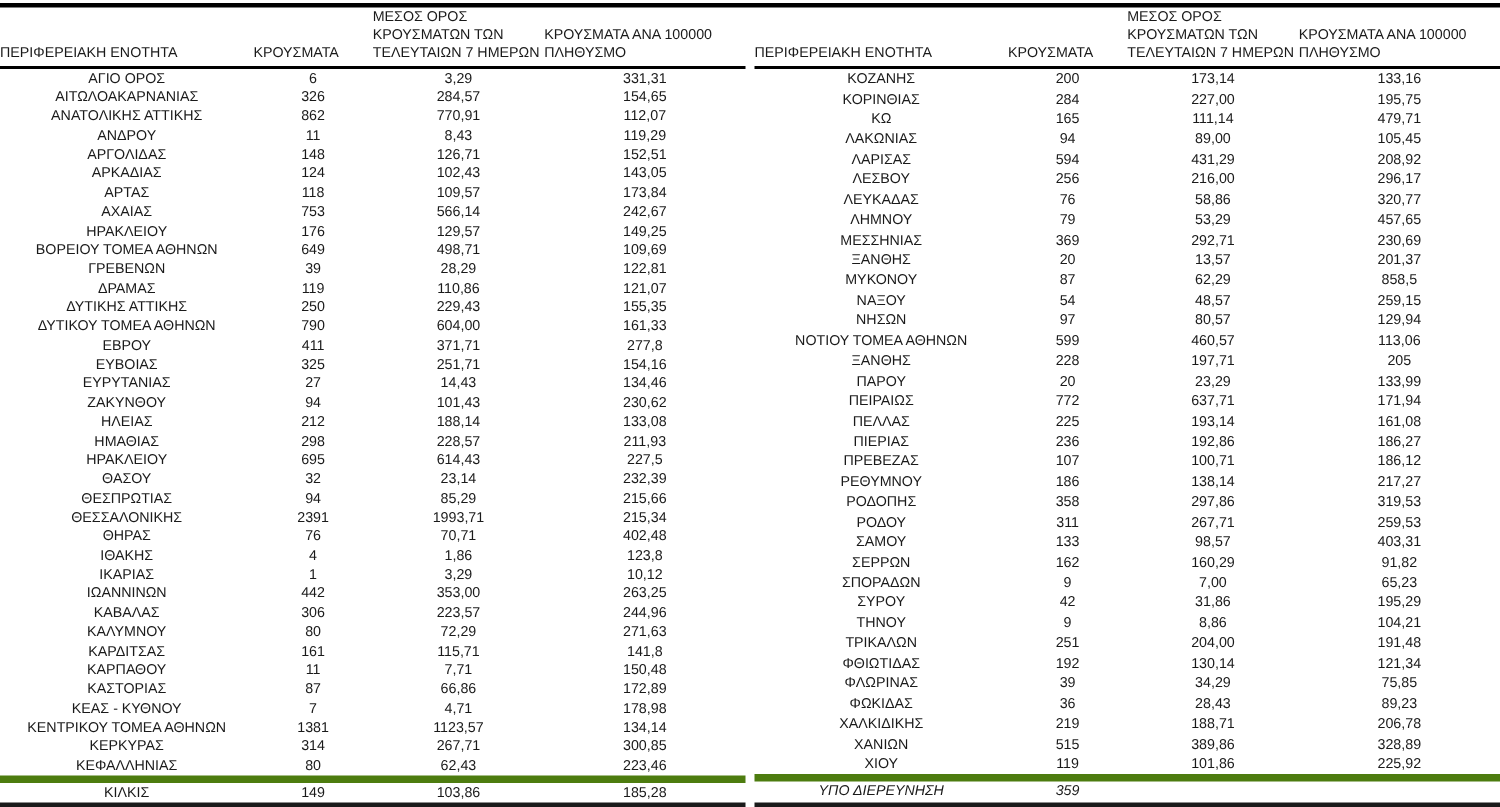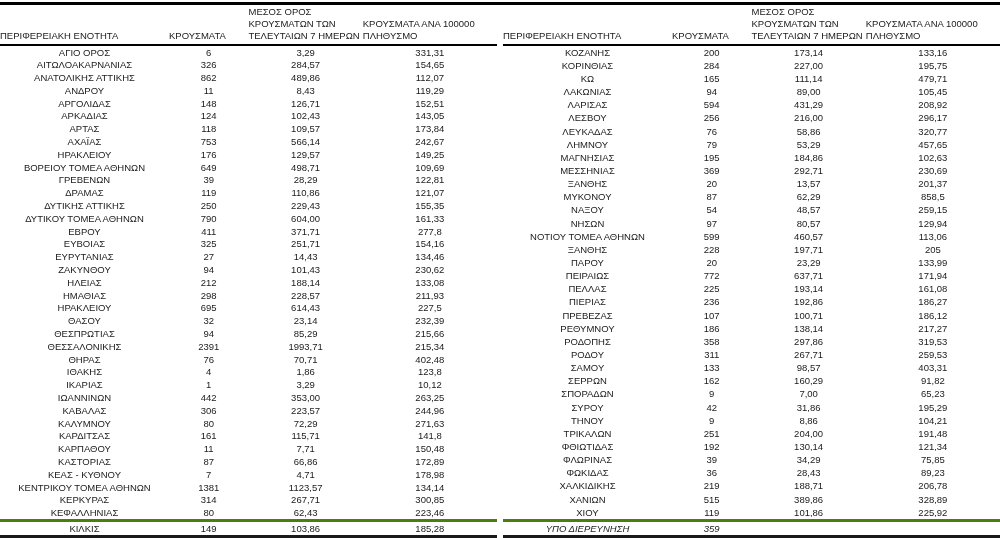--- a/index.html
+++ b/index.html
@@ -52,21 +52,21 @@
     border-bottom:3px solid #1a1a1a;
     justify-content:center;
   }
   .trow {
     flex:1 1 0;
     display:flex;
     align-items:center;
     font-size:9.5px;
     line-height:1;
   }
-  .trow.last-row { border-top:3px solid #4d7c0f; }
+  .trow.last-row { border-top:5px solid #4d7c0f; }
   .trow.italic   { font-style:italic; }
   .tcell {
     box-sizing:border-box;
     text-align:center;
     white-space:nowrap;
     overflow:hidden;
   }
 </style>
 </head>
 <body>
@@ -100,21 +100,21 @@
         </div>
         <div class="trow">
           <span class="tcell c-region">ΑΙΤΩΛΟΑΚΑΡΝΑΝΙΑΣ</span>
           <span class="tcell c-cases">326</span>
           <span class="tcell c-avg7">284,57</span>
           <span class="tcell c-per100k">154,65</span>
         </div>
         <div class="trow">
           <span class="tcell c-region">ΑΝΑΤΟΛΙΚΗΣ ΑΤΤΙΚΗΣ</span>
           <span class="tcell c-cases">862</span>
-          <span class="tcell c-avg7">489,86</span>
+          <span class="tcell c-avg7">770,91</span>
           <span class="tcell c-per100k">112,07</span>
         </div>
         <div class="trow">
           <span class="tcell c-region">ΑΝΔΡΟΥ</span>
           <span class="tcell c-cases">11</span>
           <span class="tcell c-avg7">8,43</span>
           <span class="tcell c-per100k">119,29</span>
         </div>
         <div class="trow">
           <span class="tcell c-region">ΑΡΓΟΛΙΔΑΣ</span>
@@ -384,26 +384,20 @@
           <span class="tcell c-avg7">58,86</span>
           <span class="tcell c-per100k">320,77</span>
         </div>
         <div class="trow">
           <span class="tcell c-region">ΛΗΜΝΟΥ</span>
           <span class="tcell c-cases">79</span>
           <span class="tcell c-avg7">53,29</span>
           <span class="tcell c-per100k">457,65</span>
         </div>
         <div class="trow">
-          <span class="tcell c-region">ΜΑΓΝΗΣΙΑΣ</span>
-          <span class="tcell c-cases">195</span>
-          <span class="tcell c-avg7">184,86</span>
-          <span class="tcell c-per100k">102,63</span>
-        </div>
-        <div class="trow">
           <span class="tcell c-region">ΜΕΣΣΗΝΙΑΣ</span>
           <span class="tcell c-cases">369</span>
           <span class="tcell c-avg7">292,71</span>
           <span class="tcell c-per100k">230,69</span>
         </div>
         <div class="trow">
           <span class="tcell c-region">ΞΑΝΘΗΣ</span>
           <span class="tcell c-cases">20</span>
           <span class="tcell c-avg7">13,57</span>
           <span class="tcell c-per100k">201,37</span>

